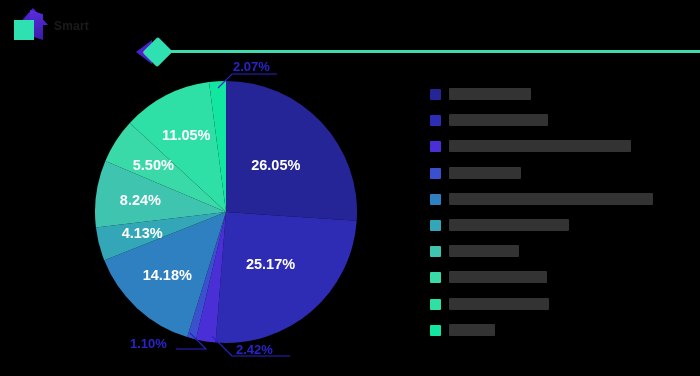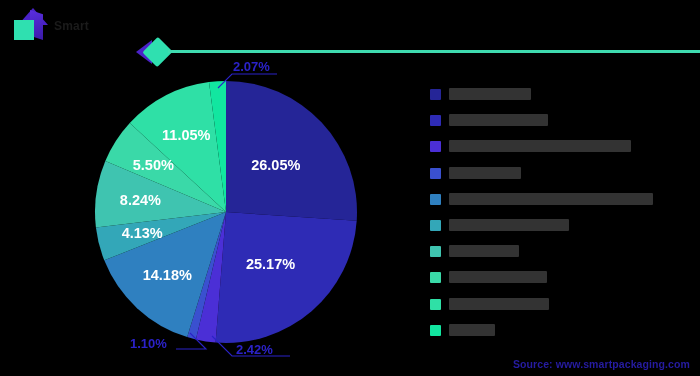--- a/index.html
+++ b/index.html
@@ -208,15 +208,14 @@
       <div class="legend-row">
         <span class="legend-swatch" style="background: rgb(47, 224, 166);"></span>
         <span class="legend-label" style="width: 100px;"></span>
       </div>
       <div class="legend-row">
         <span class="legend-swatch" style="background: rgb(18, 230, 160);"></span>
         <span class="legend-label" style="width: 46px;"></span>
       </div>
     </div>
 
-  <div class="footer-url">Source: www.smartpackaging.com</div>
 
 </div>
 
 </body></html>

